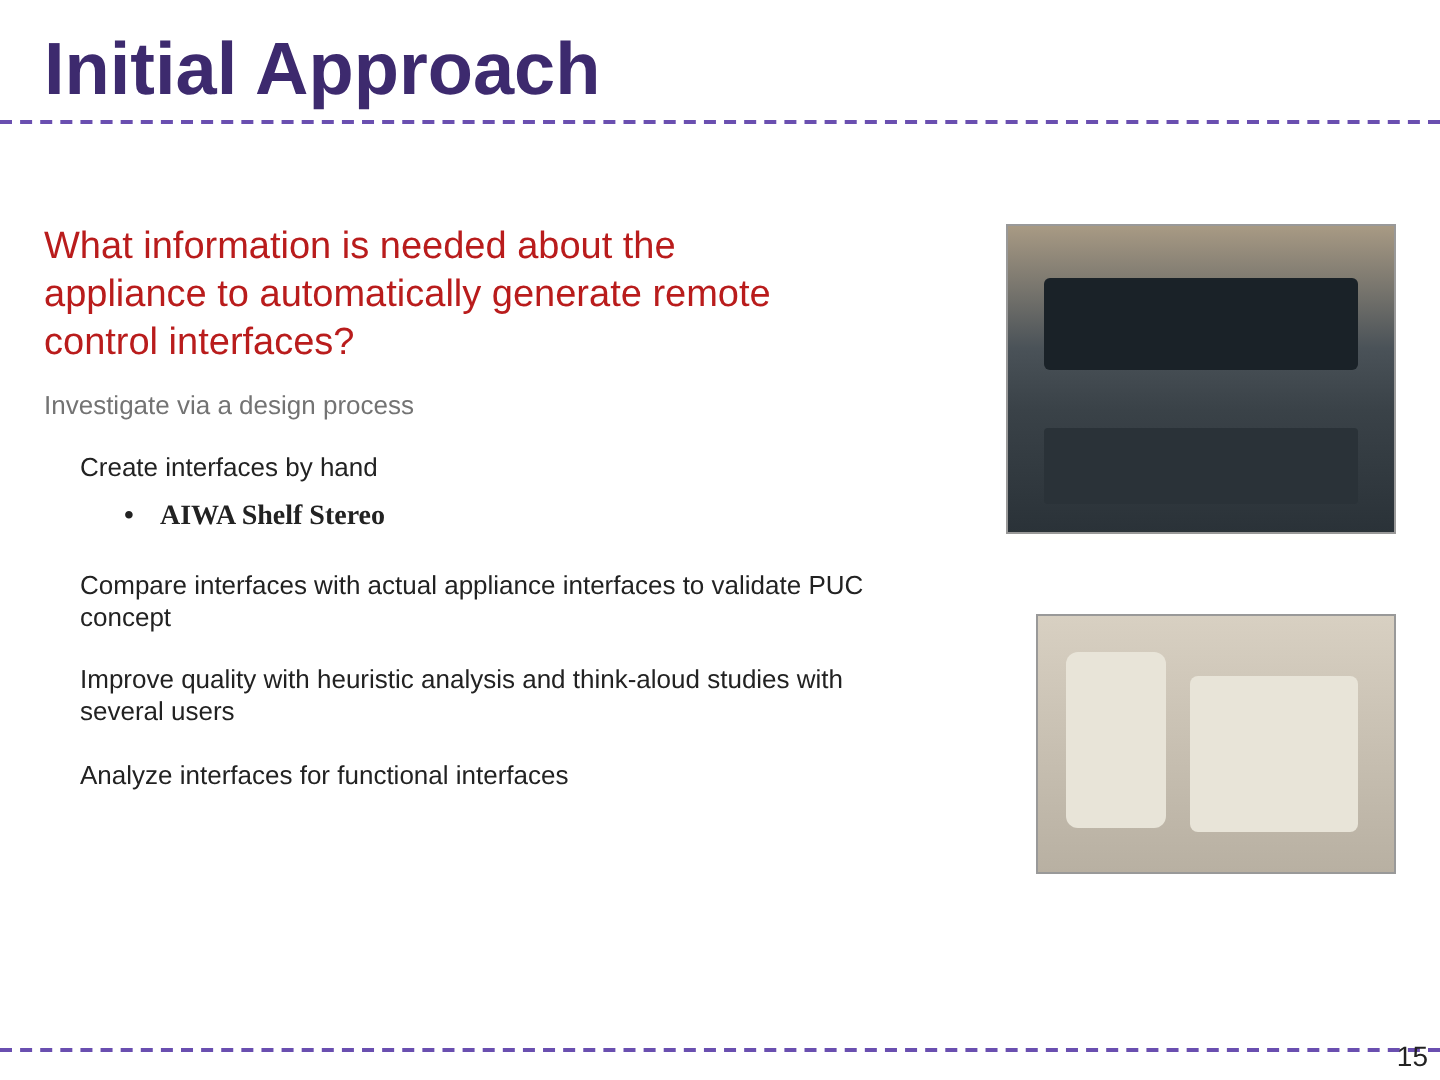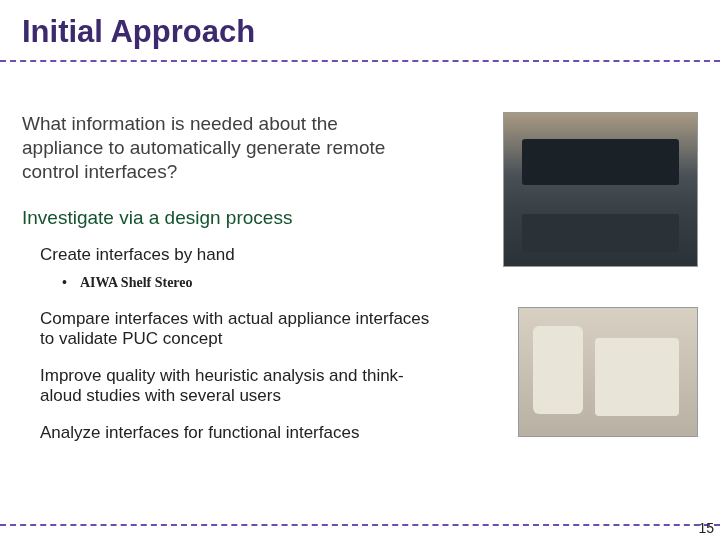--- a/index.html
+++ b/index.html
@@ -11,21 +11,21 @@
     position: relative;
     overflow: hidden;
   }
   .slide {
     width: 100%;
     height: 100%;
     padding: 14px 22px 0 22px;
     position: relative;
   }
   .title {
-    font-size: 31px;
+    font-size: 37px;
     font-weight: bold;
     color: #3d2a6e;
     margin-bottom: 8px;
   }
   .divider-top {
     border-top: 2px dashed #6a4fb0;
     width: 720px;
     position: absolute;
     left: 0;
     top: 60px;
@@ -50,32 +50,32 @@
   }
   .imgcol {
     width: 200px;
     display: flex;
     flex-direction: column;
     gap: 40px;
     align-items: flex-end;
   }
   .lead {
     font-size: 19px;
-    color: #404040;
+    color: #b91c1c;
     line-height: 1.25;
-    margin-bottom: 24px;
+    margin-bottom: 12px;
     max-width: 370px;
   }
   .subhead {
-    font-size: 19px;
-    color: #14532d;
+    font-size: 13px;
+    color: #737373;
     margin-bottom: 16px;
   }
   .body-item {
-    font-size: 17px;
+    font-size: 13px;
     color: #222;
     margin-left: 18px;
     margin-bottom: 7px;
     line-height: 1.2;
     max-width: 400px;
   }
   .bullet-list {
     margin-left: 40px;
     margin-bottom: 16px;
   }

